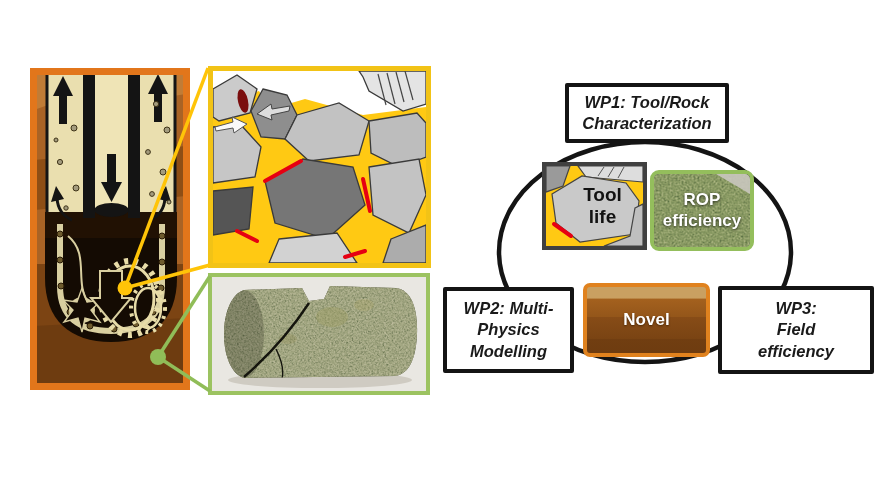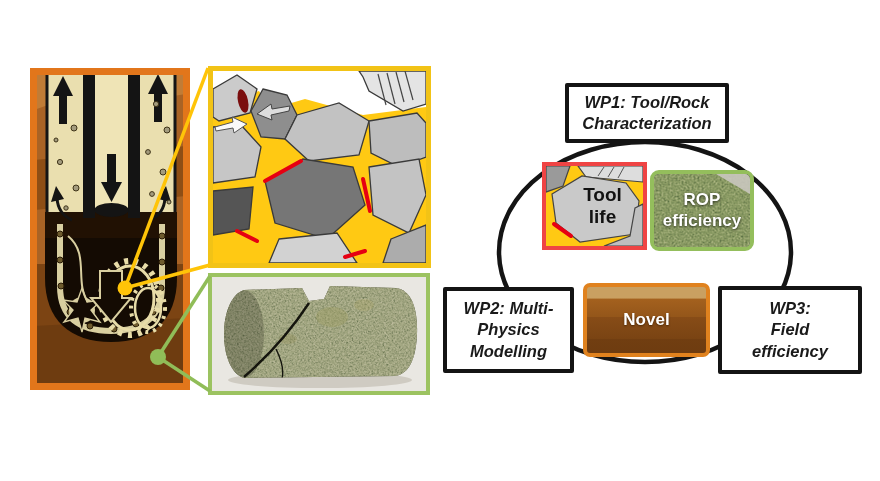--- a/index.html
+++ b/index.html
@@ -6,24 +6,24 @@
   #canvas{position:relative;width:880px;height:481px;background:#ffffff;overflow:hidden;
           font-family:"Liberation Sans", sans-serif;}
   .abs{position:absolute;}
   
   .wpbox{position:absolute;box-sizing:border-box;background:#ffffff;border:4px solid #141414;
          border-radius:2px;display:flex;flex-direction:column;align-items:center;justify-content:center;
          font-weight:700;color:#1a1a1a;text-align:center;line-height:1.3;z-index:6;}
   .wpbox span{display:block;font-style:italic;}
   #wp1{left:565px;top:83px;width:164px;height:60px;font-size:16.5px;}
   #wp2{left:443px;top:287px;width:131px;height:86px;font-size:16.5px;}
-  #wp3{left:718px;top:286px;width:144px;height:88px;font-size:16.5px;}
+  #wp3{left:718px;top:286px;width:156px;height:88px;font-size:16.5px;}
   
   .picbox{position:absolute;box-sizing:border-box;z-index:6;overflow:hidden;}
-  #tool-life{left:542px;top:162px;width:105px;height:88px;border:4px solid #ef4444;}
+  #tool-life{left:542px;top:162px;width:105px;height:88px;border:4px solid #404040;}
   #rop-box{left:650px;top:170px;width:104px;height:81px;border:4px solid #94BE5C;border-radius:9px;}
   #novel-box{left:583px;top:255px;width:127px;height:74px;border:4px solid #E0821E;border-radius:7px;
      background:linear-gradient(180deg,#C9A061 0%,#C9A061 17%,#A4611E 18%,#94561A 45%,#874C17 46%,#7A4413 78%,#713E11 79%,#6E3C10 100%);margin-top:28px;}
   .pic-label{position:absolute;inset:0;display:flex;flex-direction:column;align-items:center;
      justify-content:center;font-weight:700;text-align:center;line-height:1.18;}
   #tool-life .pic-label{color:#121212;font-size:19px;padding-left:16px;}
   #rop-box .pic-label{color:#ffffff;font-size:17px;text-shadow:0 1px 3px rgba(0,0,0,.75);}
   #novel-box .pic-label{color:#ffffff;font-size:17px;text-shadow:0 1px 2px rgba(60,30,0,.8);}
   .pic-label span{display:block;}
   

